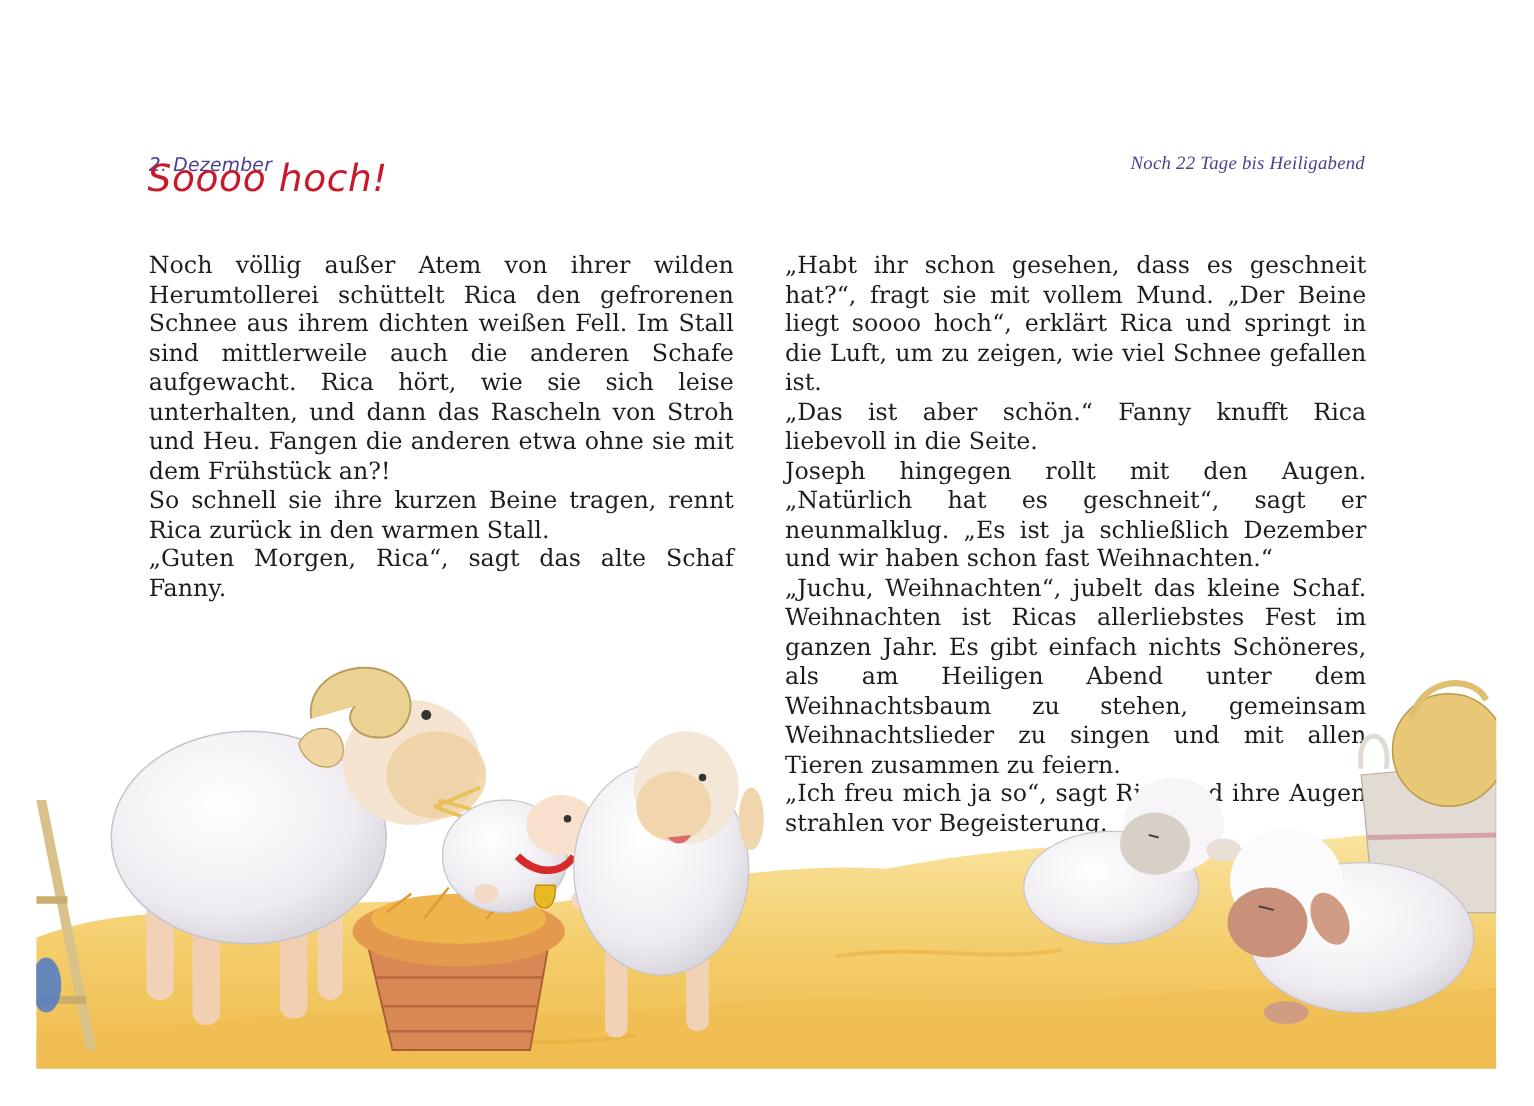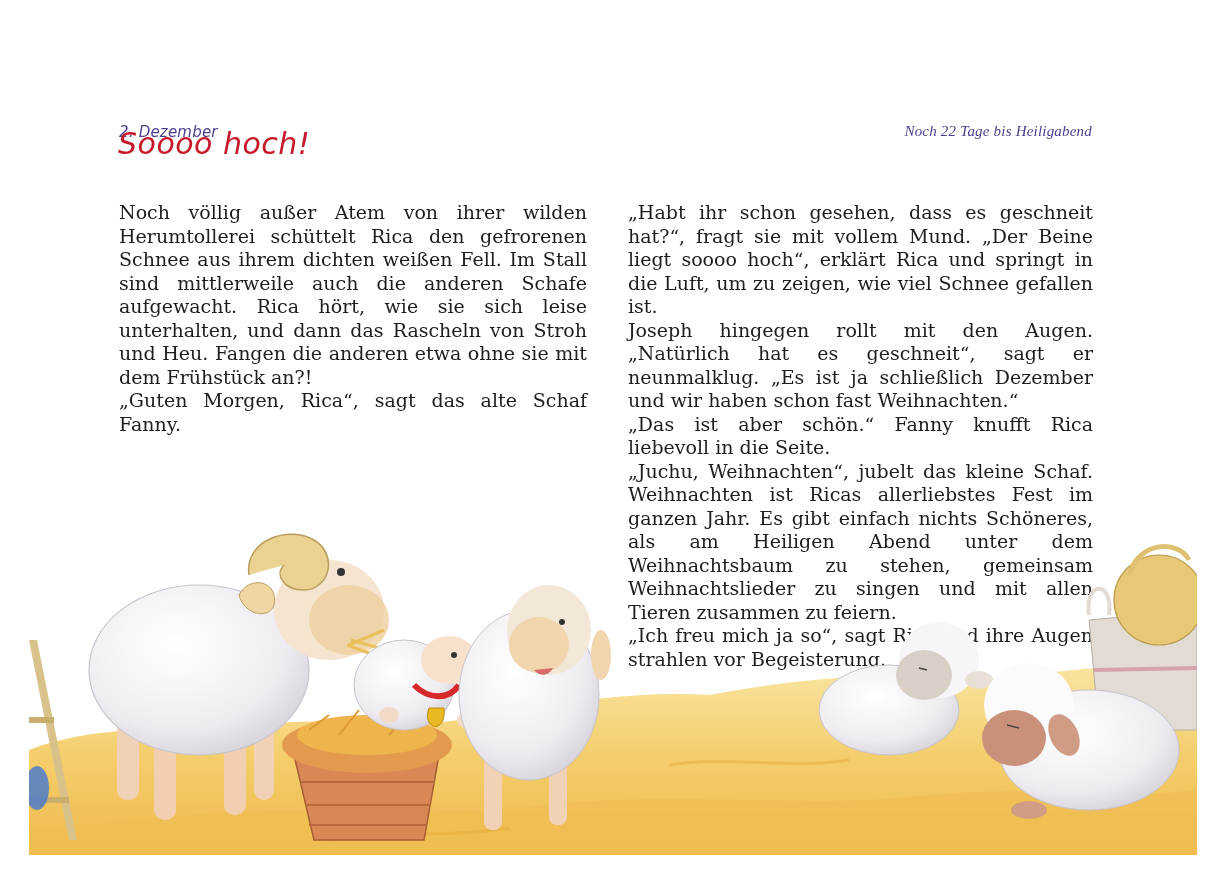--- a/index.html
+++ b/index.html
@@ -17,27 +17,28 @@
 </head>
 <body>
 
 <div class="running-head rh-left">2. Dezember</div>
 <div class="running-head rh-right">Noch 22 Tage bis Heiligabend</div>
 
 <h1 class="title">Soooo hoch!</h1>
 
 <div class="column col-left">
   <p>Noch völlig außer Atem von ihrer wilden Herumtollerei schüttelt Rica den gefrorenen Schnee aus ihrem dichten weißen Fell. Im Stall sind mittlerweile auch die anderen Schafe aufgewacht. Rica hört, wie sie sich leise unterhalten, und dann das Rascheln von Stroh und Heu. Fangen die anderen etwa ohne sie mit dem Frühstück an?!</p>
+  <p>So schnell sie ihre kurzen Beine tragen, rennt Rica zurück in den warmen Stall.</p>
   <p>„Guten Morgen, Rica“, sagt das alte Schaf Fanny.</p>
 </div>
 
 <div class="column col-right">
   <p>„Habt ihr schon gesehen, dass es geschneit hat?“, fragt sie mit vollem Mund. „Der Beine liegt soooo hoch“, erklärt Rica und springt in die Luft, um zu zeigen, wie viel Schnee gefallen ist.</p>
+  <p>„Das ist aber schön.“ Fanny knufft Rica liebevoll in die Seite.</p>
   <p>Joseph hingegen rollt mit den Augen. „Natürlich hat es geschneit“, sagt er neunmalklug. „Es ist ja schließlich Dezember und wir haben schon fast Weihnachten.“</p>
-  <p>„Das ist aber schön.“ Fanny knufft Rica liebevoll in die Seite.</p>
   <p>„Juchu, Weihnachten“, jubelt das kleine Schaf. Weihnachten ist Ricas allerliebstes Fest im ganzen Jahr. Es gibt einfach nichts Schöneres, als am Heiligen Abend unter dem Weihnachtsbaum zu stehen, gemeinsam Weihnachtslieder zu singen und mit allen Tieren zusammen zu feiern.</p>
   <p>„Ich freu mich ja so“, sagt Rica und ihre Augen strahlen vor Begeisterung.</p>
 </div>
 
 <div class="illustration">
   <svg width="1168" height="335" viewBox="0 0 1168 335" xmlns="http://www.w3.org/2000/svg">
     <defs>
       <linearGradient id="strawGrad" x1="0" y1="0" x2="0" y2="1">
         <stop offset="0" stop-color="#f9e4a0"></stop>
         <stop offset="0.5" stop-color="#f4cd6a"></stop>

